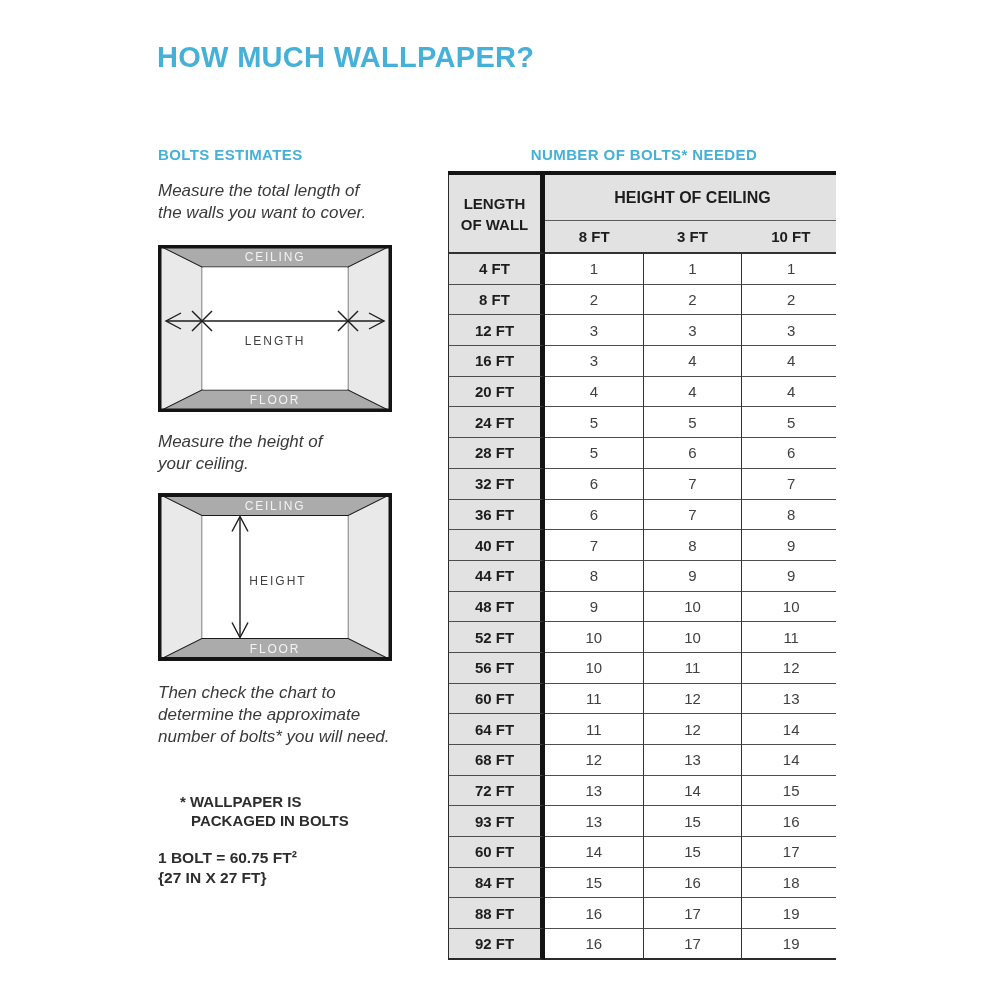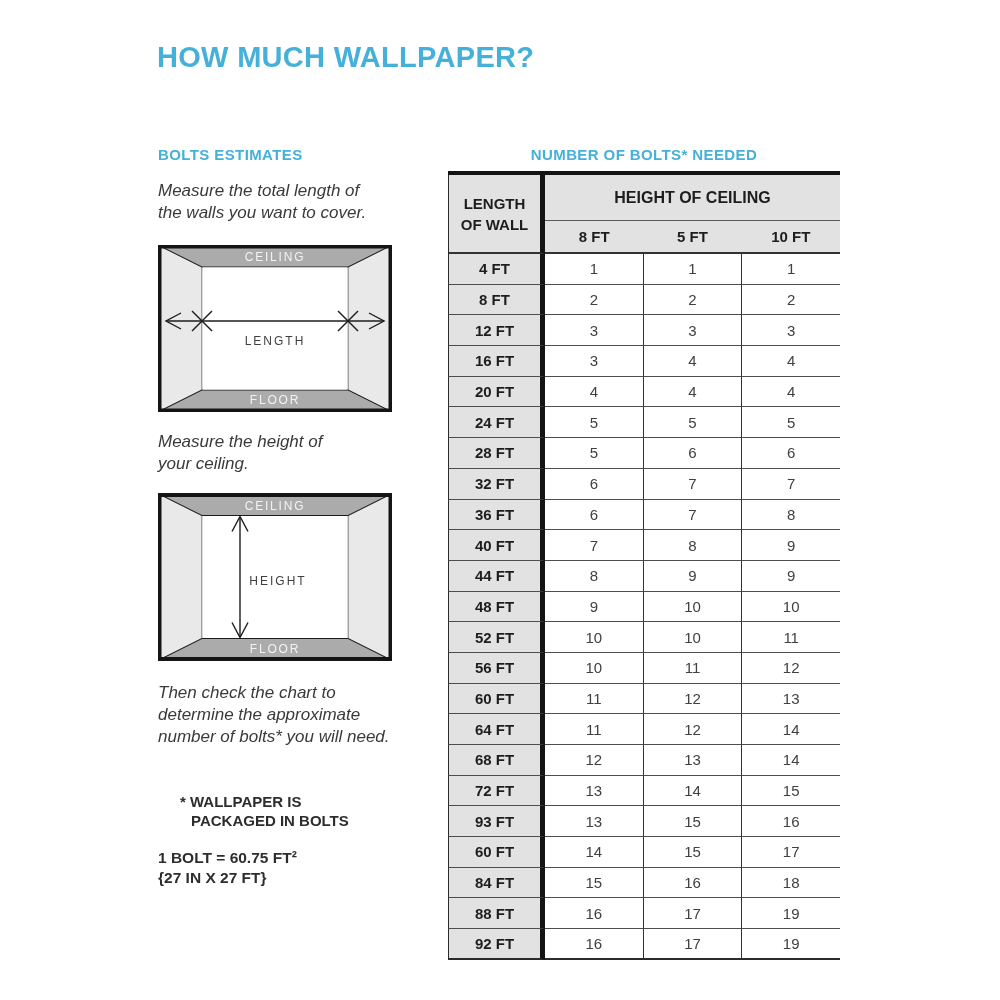--- a/index.html
+++ b/index.html
@@ -1,18 +1,18 @@
 <!DOCTYPE html>
 <html><head>
 <meta charset="utf-8">
 <style>
   html,body { margin:0; padding:0; background:#fff; }
   .page {
     position:relative; width:836px; height:1000px; background:#ffffff;
-    font-family:"Liberation Sans", sans-serif; color:#383838; overflow:hidden;padding-left:24px;
+    font-family:"Liberation Sans", sans-serif; color:#383838; overflow:hidden;
   }
   .title {
     position:absolute; left:157px; top:41px;
     font-size:29px; font-weight:700; color:#45b0d8; letter-spacing:0.3px;
   }
   .sec-heading {
     position:absolute; top:146px; font-size:15px; font-weight:700;
     color:#45b0d8; letter-spacing:0.4px;
   }
   .left-heading { left:158px; }
@@ -158,21 +158,21 @@
   <div class="bolts-table">
     <div class="thead">
       <div class="th-col1">
         <div>LENGTH</div>
         <div>OF WALL</div>
       </div>
       <div class="th-right">
         <div class="th-group">HEIGHT OF CEILING</div>
         <div class="th-sub">
           <div class="subcell">8 FT</div>
-          <div class="subcell">5 FT</div>
+          <div class="subcell">3 FT</div>
           <div class="subcell">10 FT</div>
         </div>
       </div>
     </div>
     <div>
         <div class="trow">
     <div class="cell label">4 FT</div>
     <div class="cell val">1</div>
     <div class="cell val">1</div>
     <div class="cell val">1</div>

